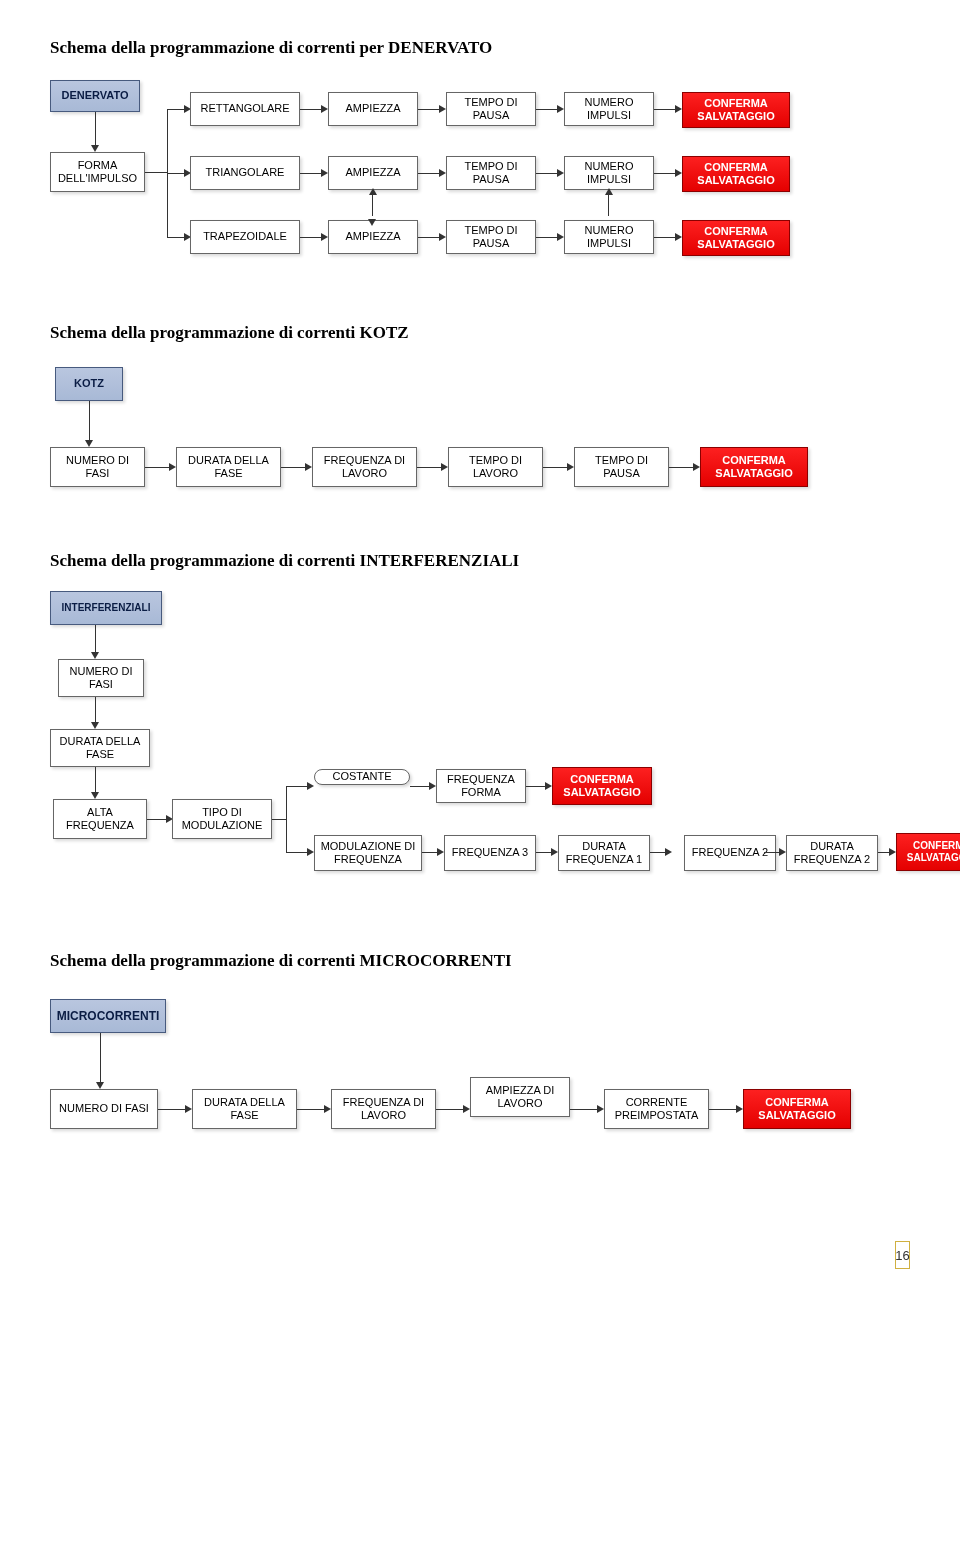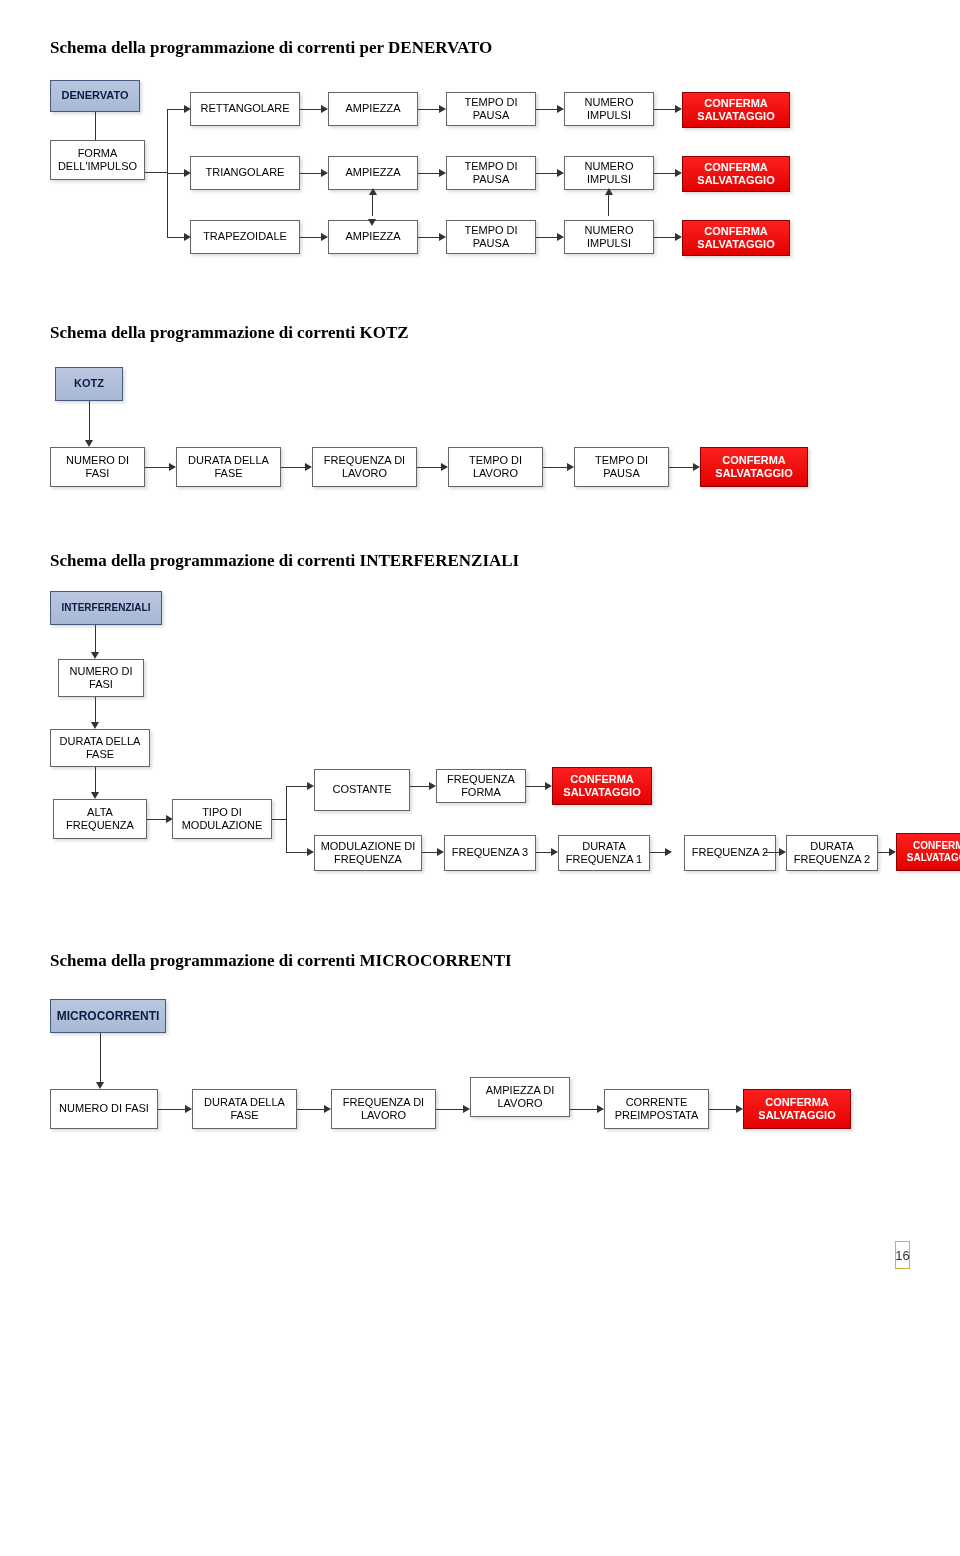--- a/index.html
+++ b/index.html
@@ -103,21 +103,21 @@
   .clear { clear: both; }
 </style>
 </head>
 <body>
 
 <div class="heading">Schema della programmazione di correnti per DENERVATO</div>
 <div class="diagram" style="height:225px;">
 
   <div class="box blue" style="left:0;top:12px;width:90px;height:32px;">DENERVATO</div>
   <div class="arrow-v" style="left:45px;top:44px;height:34px;"></div>
-  <div class="box plain" style="left:0;top:72px;width:95px;height:40px;">FORMA DELL'IMPULSO</div>
+  <div class="box plain" style="left:0;top:84px;width:95px;height:40px;">FORMA DELL'IMPULSO</div>
 
   <div class="line-h" style="left:95px;top:104px;width:22px;"></div>
   <div class="line-v" style="left:117px;top:41px;height:128px;"></div>
   <div class="arrow-h" style="left:117px;top:41px;width:18px;"></div>
   <div class="arrow-h" style="left:117px;top:105px;width:18px;"></div>
   <div class="arrow-h" style="left:117px;top:169px;width:18px;"></div>
 
   <div class="box plain" style="left:140px;top:24px;width:110px;height:34px;">RETTANGOLARE</div>
   <div class="box plain" style="left:140px;top:88px;width:110px;height:34px;">TRIANGOLARE</div>
   <div class="box plain" style="left:140px;top:152px;width:110px;height:34px;">TRAPEZOIDALE</div>
@@ -187,21 +187,21 @@
   <div class="box plain" style="left:3px;top:218px;width:94px;height:40px;">ALTA FREQUENZA</div>
 
   <div class="arrow-h" style="left:97px;top:238px;width:20px;"></div>
   <div class="box plain" style="left:122px;top:218px;width:100px;height:40px;">TIPO DI MODULAZIONE</div>
 
   <div class="line-h" style="left:222px;top:238px;width:14px;"></div>
   <div class="line-v" style="left:236px;top:205px;height:66px;"></div>
   <div class="arrow-h" style="left:236px;top:205px;width:22px;"></div>
   <div class="arrow-h" style="left:236px;top:271px;width:22px;"></div>
 
-  <div class="box plain" style="left:264px;top:188px;width:96px;height:42px;">COSTANTE</div>
+  <div class="box plain" style="left:264px;top:188px;width:96px;height:16px;border-radius:13px;">COSTANTE</div>
   <div class="arrow-h" style="left:360px;top:205px;width:20px;"></div>
   <div class="box plain" style="left:386px;top:188px;width:90px;height:34px;">FREQUENZA FORMA</div>
   <div class="arrow-h" style="left:476px;top:205px;width:20px;"></div>
   <div class="box red" style="left:502px;top:186px;width:100px;height:38px;">CONFERMA SALVATAGGIO</div>
 
   <div class="box plain" style="left:264px;top:254px;width:108px;height:36px;">MODULAZIONE DI FREQUENZA</div>
   <div class="arrow-h" style="left:372px;top:271px;width:16px;"></div>
   <div class="box plain" style="left:394px;top:254px;width:92px;height:36px;">FREQUENZA 3</div>
   <div class="arrow-h" style="left:486px;top:271px;width:16px;"></div>
   <div class="box plain" style="left:508px;top:254px;width:92px;height:36px;">DURATA FREQUENZA 1</div>

